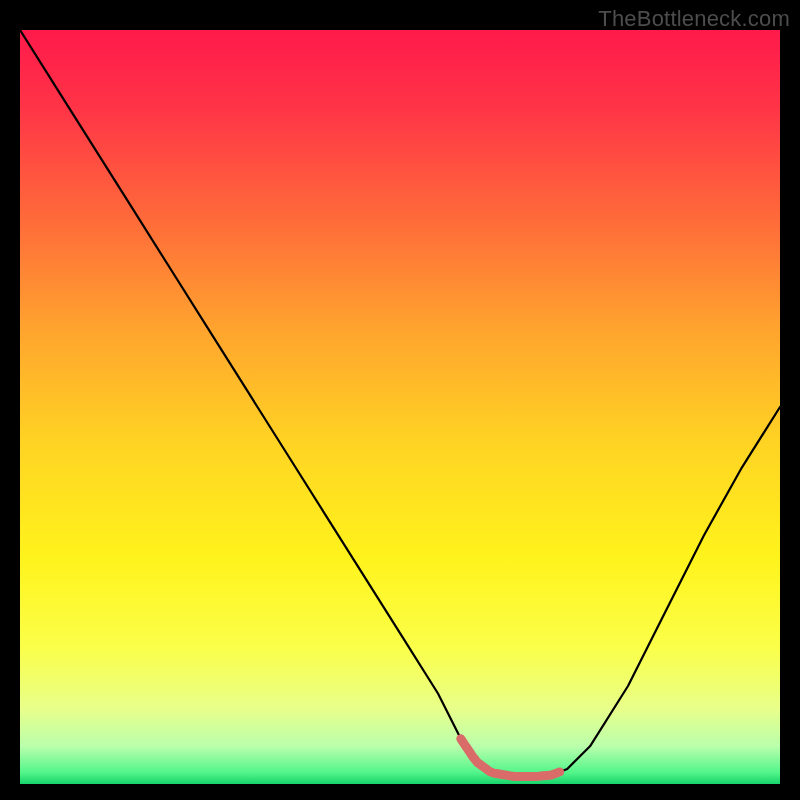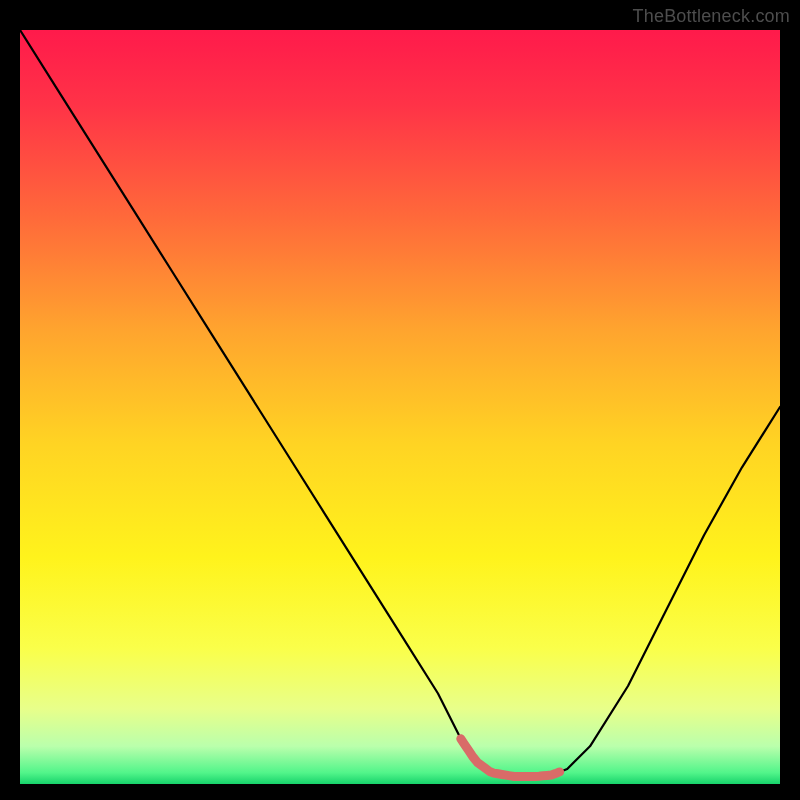--- a/index.html
+++ b/index.html
@@ -15,21 +15,21 @@
     position: relative;
     width: 800px;
     height: 800px;
     background: #000;
   }
   .watermark {
     position: absolute;
     top: 6px;
     right: 10px;
     color: #4d4d4d;
-    font-size: 18px;
+    font-size: 22px;
     font-weight: 500;
     letter-spacing: 0.2px;
     z-index: 10;
   }
   .plot-area {
     position: absolute;
     left: 20px;
     top: 30px;
     width: 760px;
     height: 754px;

